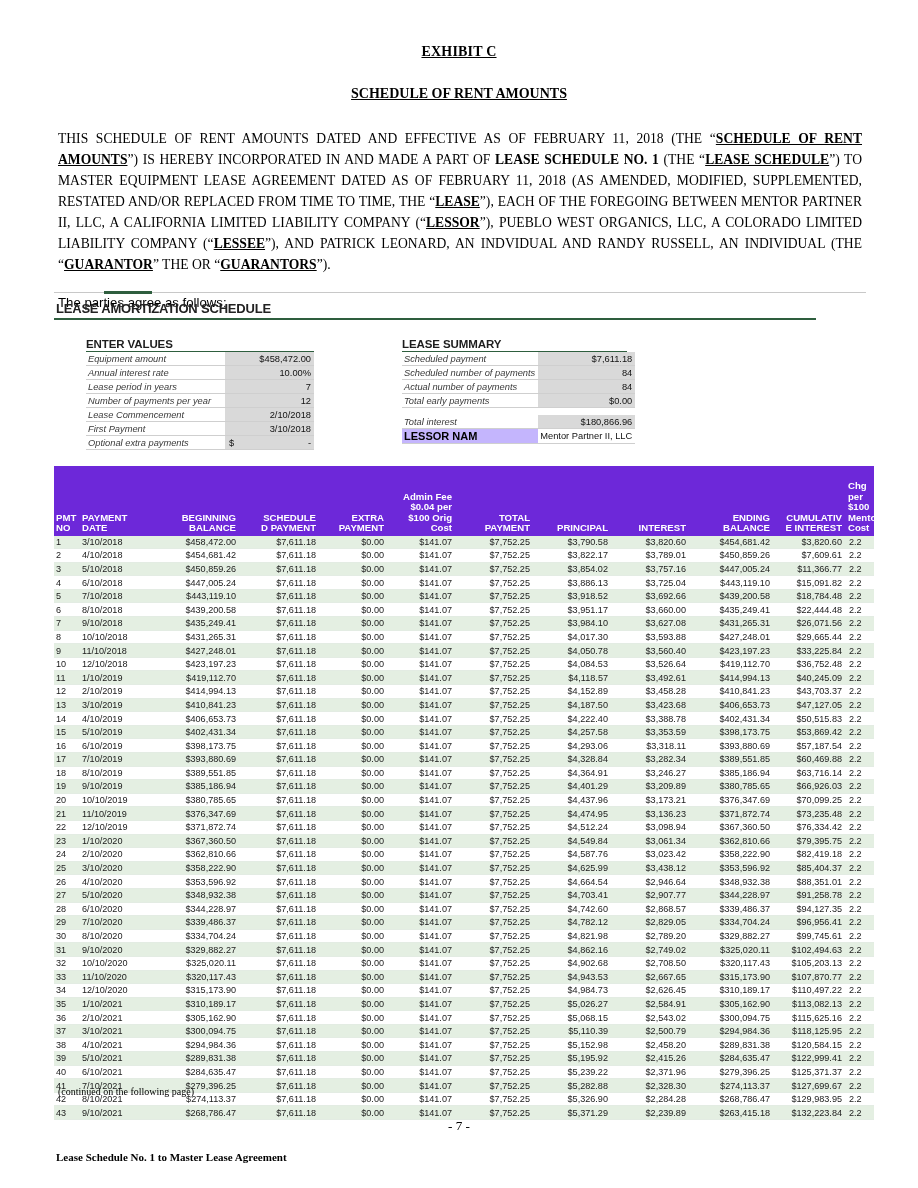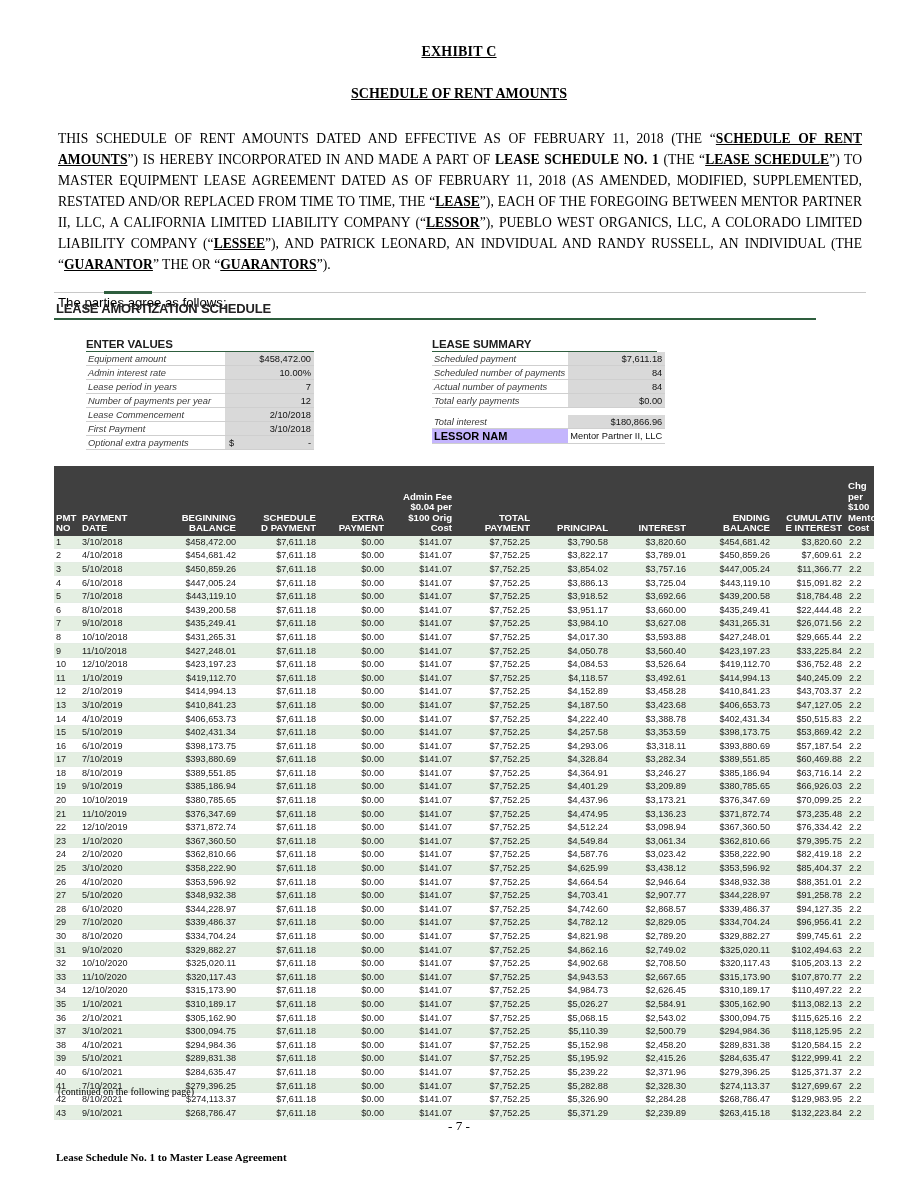--- a/index.html
+++ b/index.html
@@ -90,21 +90,21 @@
     border-bottom: 2.5px solid #2e5e3e;
     width: 760px;
   }
 
   .boxes {
     display: flex;
     margin-top: 18px;
     padding-left: 32px;
   }
   .box-left { width: 228px; }
-  .box-right { width: 225px; margin-left: 118px; }
+  .box-right { width: 225px; margin-left: 88px; }
 
   .box-head {
     font-size: 11.5px;
     font-weight: bold;
     color: #1d1d1d;
     letter-spacing: -0.1px;
     padding-bottom: 1px;
     border-bottom: 1.6px solid #2e5e3e;
   }
   table.kv {
@@ -157,21 +157,21 @@
     width: 812px;
   }
   table.amort {
     border-collapse: collapse;
     width: 100%;
     font-size: 9.1px;
     font-family: "Liberation Sans", sans-serif;
     table-layout: fixed;
   }
   table.amort thead th {
-    background: #404040;
+    background: #6d28d9;
     color: #ffffff;
     font-weight: bold;
     font-size: 9.6px;
     vertical-align: bottom;
     padding: 1px 4px 2px 2px;
     line-height: 10.5px;
     text-align: right;
     white-space: pre-line;
   }
   table.amort thead th.left { text-align: left; }
@@ -257,21 +257,21 @@
 
       <div class="box-left">
         <div class="box-head">ENTER VALUES</div>
         <table class="kv">
           <tbody>
               <tr>
                 <td class="k">Equipment amount</td>
                 <td class="v">$458,472.00</td>
               </tr>
               <tr>
-                <td class="k">Admin interest rate</td>
+                <td class="k">Annual interest rate</td>
                 <td class="v">10.00%</td>
               </tr>
               <tr>
                 <td class="k">Lease period in years</td>
                 <td class="v">7</td>
               </tr>
               <tr>
                 <td class="k">Number of payments per year</td>
                 <td class="v">12</td>
               </tr>

